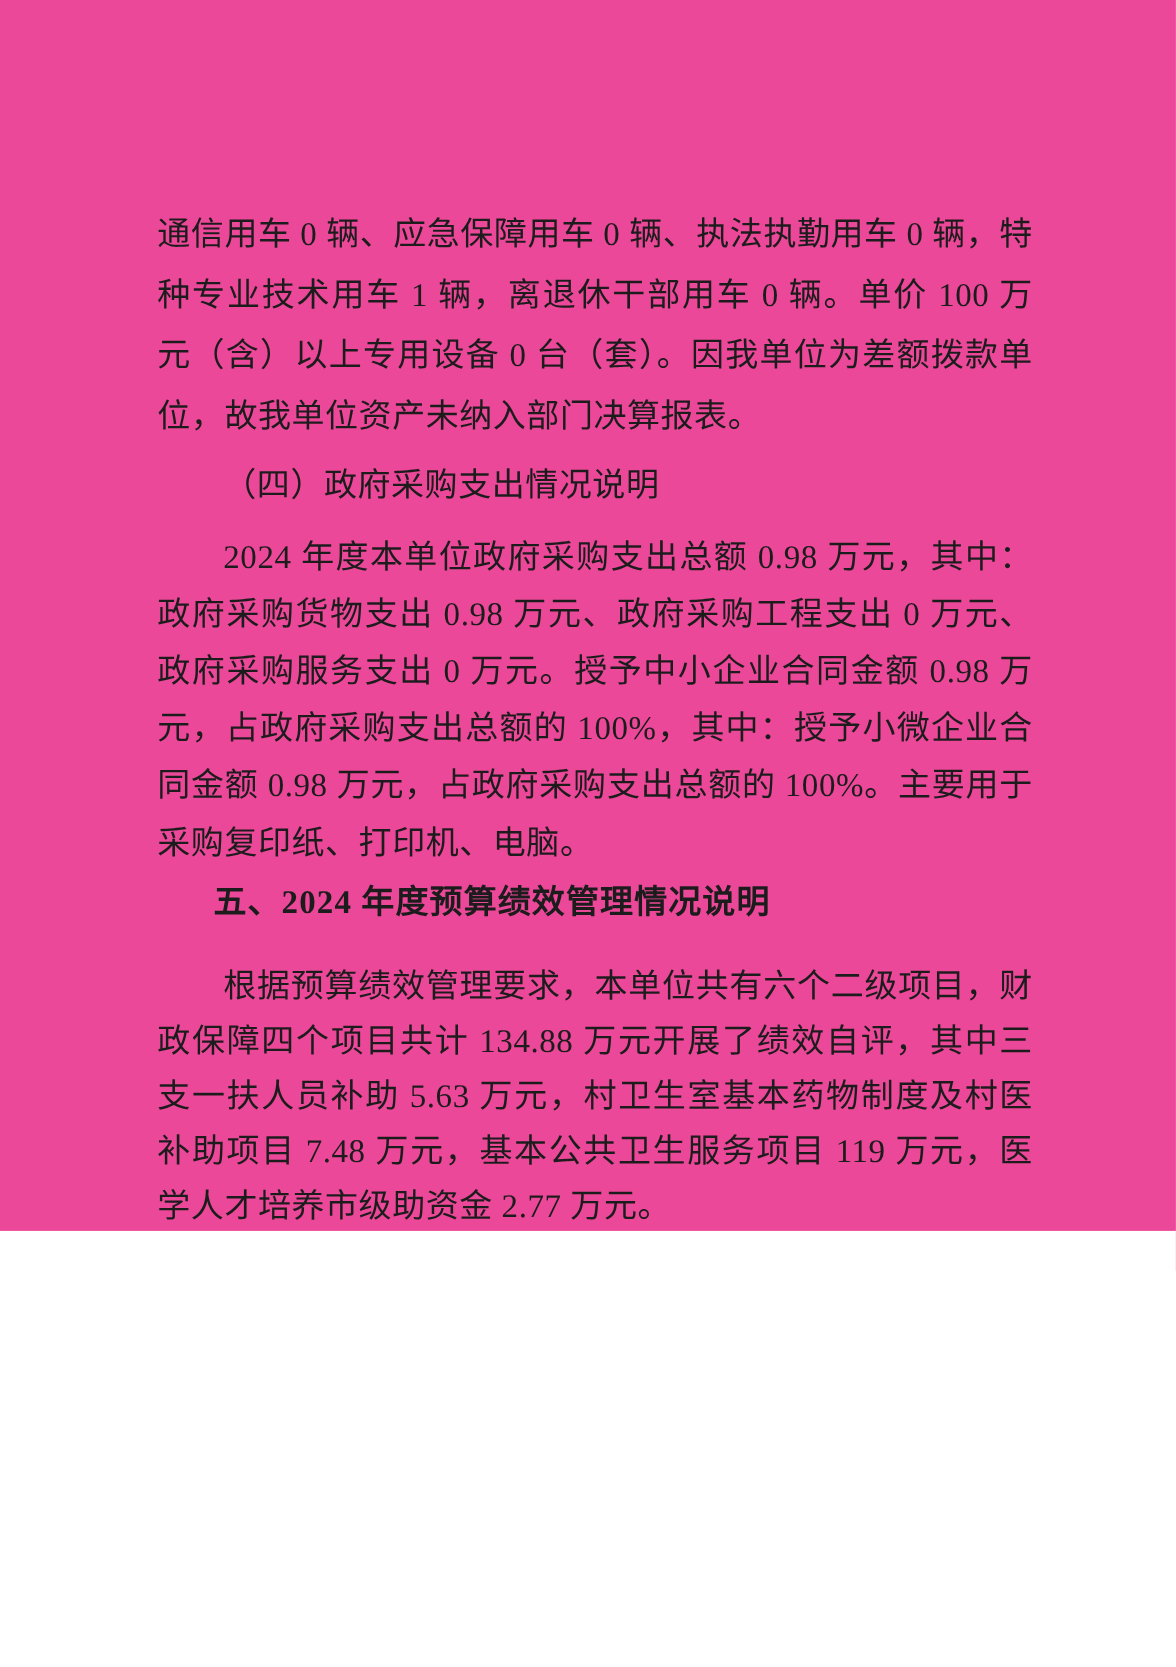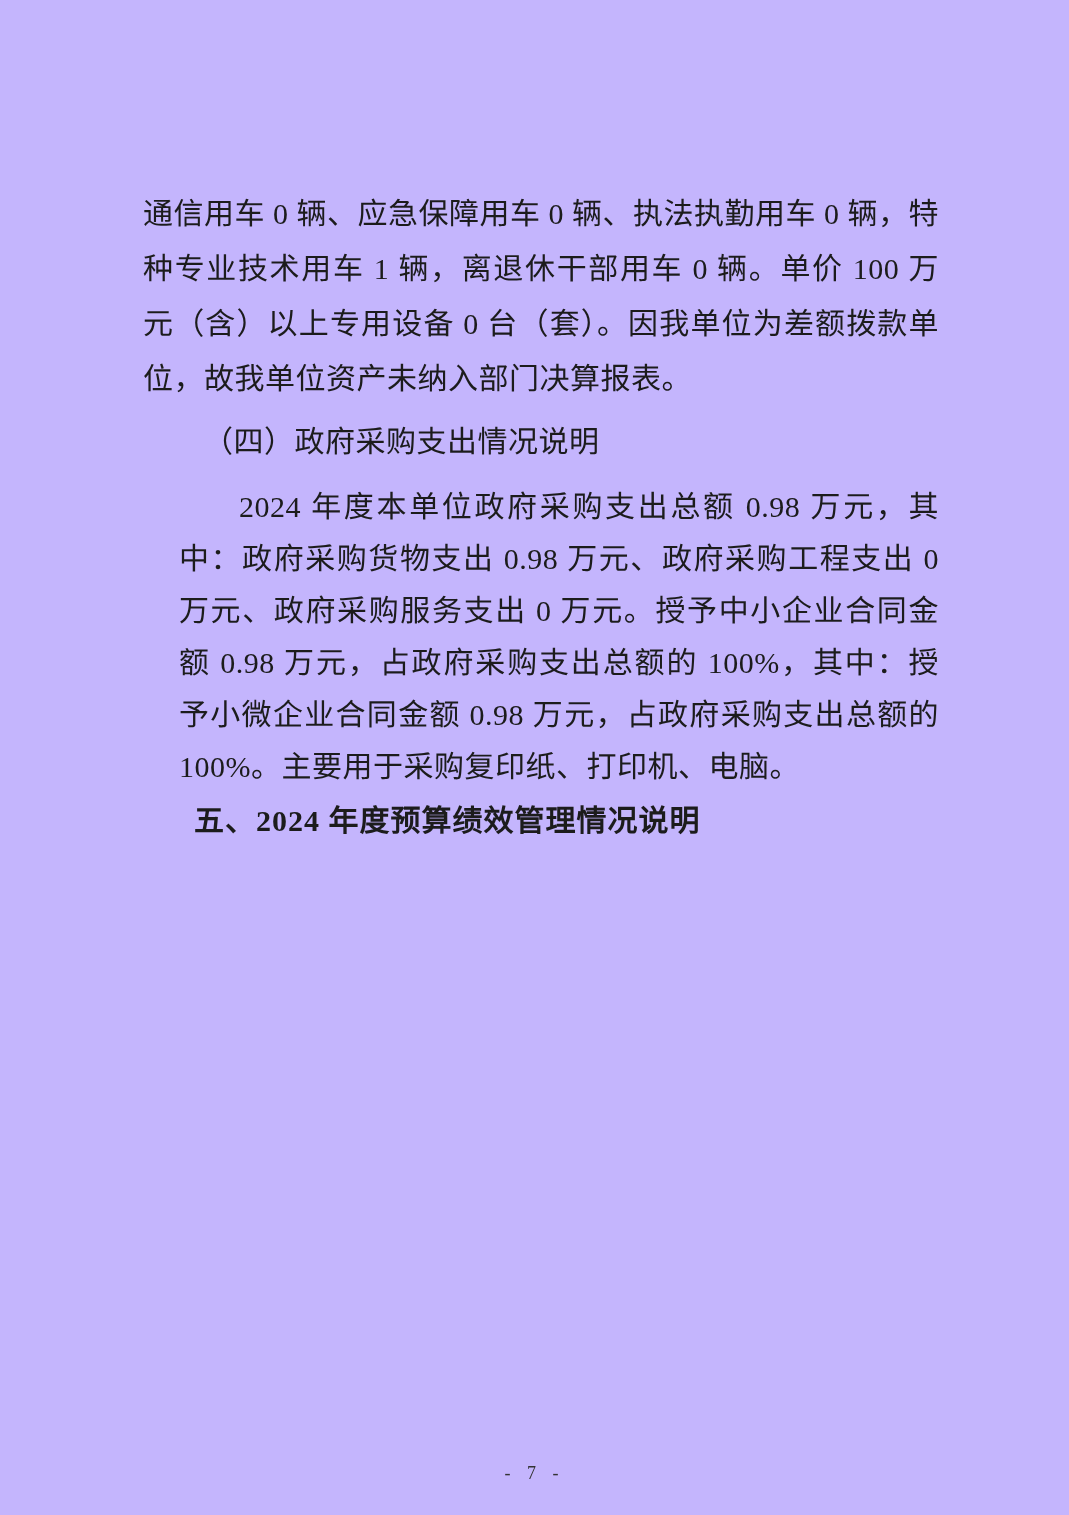--- a/index.html
+++ b/index.html
@@ -3,22 +3,22 @@
 <meta charset="utf-8">
 <style>
   html, body {
     margin: 0;
     padding: 0;
     background: #ffffff;
   }
   .page {
     position: relative;
     width: 1069px;
-    height: 1515px;
-    background: #c4b5fd;
+    height: 1119px;
+    background: #ec4899;
     color: #1c1c1c;
     overflow: hidden;
     box-sizing: border-box;
   }
   .content {
     box-sizing: border-box;
     padding: 186px 130px 0 143px;
   }
   p, h2 {
     margin: 0;
@@ -37,21 +37,20 @@
     text-align: justify;
     text-align-last: left;
   }
   .indent {
     text-indent: 2em;
     font-family: Liberation Serif, serif;
   }
   .para-procurement {
     line-height: 52px;
     margin-top: 12px;
-    margin-left: 36px;
   }
   .gap-small {
     margin-top: 8px;
   }
   .section-heading {
     font-size: 30px;
     line-height: 55px;
     font-weight: 700;
     letter-spacing: 1px;
     text-indent: 1.7em;
@@ -85,20 +84,21 @@
 
     <p class="body-text serif">通信用车 0 辆、应急保障用车 0 辆、执法执勤用车 0 辆，特种专业技术用车 1 辆，离退休干部用车 0 辆。单价 100 万元（含）以上专用设备 0 台（套）。因我单位为差额拨款单位，故我单位资产未纳入部门决算报表。</p>
 
     <p class="body-text serif indent gap-small">（四）政府采购支出情况说明</p>
 
     <p class="body-text serif indent para-procurement">2024 年度本单位政府采购支出总额 0.98 万元，其中：政府采购货物支出 0.98 万元、政府采购工程支出 0 万元、政府采购服务支出 0 万元。授予中小企业合同金额 0.98 万元，占政府采购支出总额的 100%，其中：授予小微企业合同金额 0.98 万元，占政府采购支出总额的 100%。主要用于采购复印纸、打印机、电脑。</p>
 
     <h2 class="section-heading serif">五、2024 年度预算绩效管理情况说明</h2>
 
 
+    <p class="body-text sans indent para-self-eval">根据预算绩效管理要求，本单位共有六个二级项目，财政保障四个项目共计 134.88 万元开展了绩效自评，其中三支一扶人员补助 5.63 万元，村卫生室基本药物制度及村医补助项目 7.48 万元，基本公共卫生服务项目 119 万元，医学人才培养市级助资金 2.77 万元。</p>
 
 
   </div>
 
   <div class="footer">
     <span class="page-num">- 7 -</span>
   </div>
 </div>
 
 </body></html>

